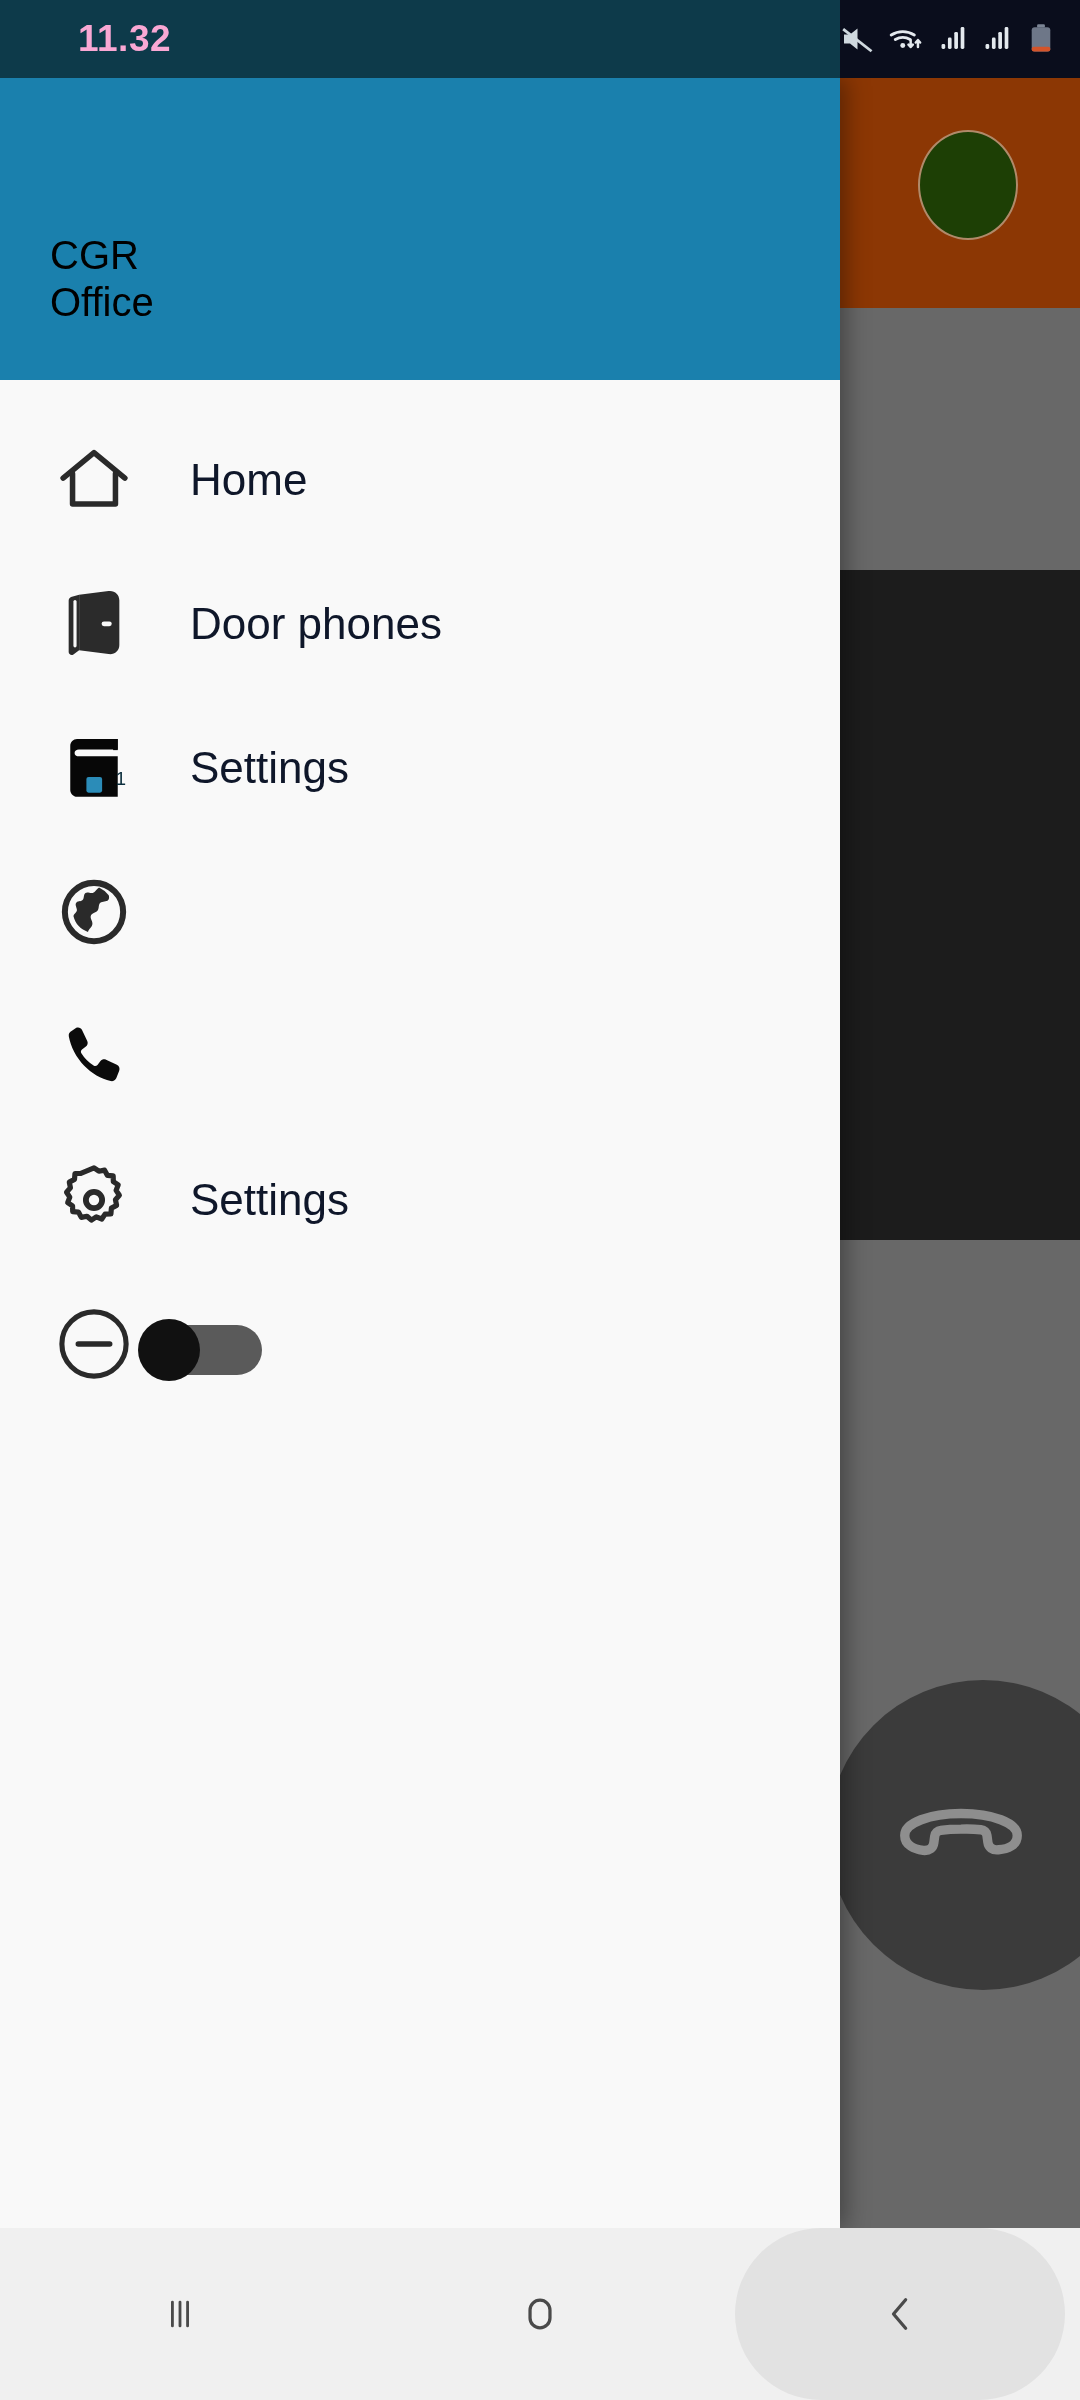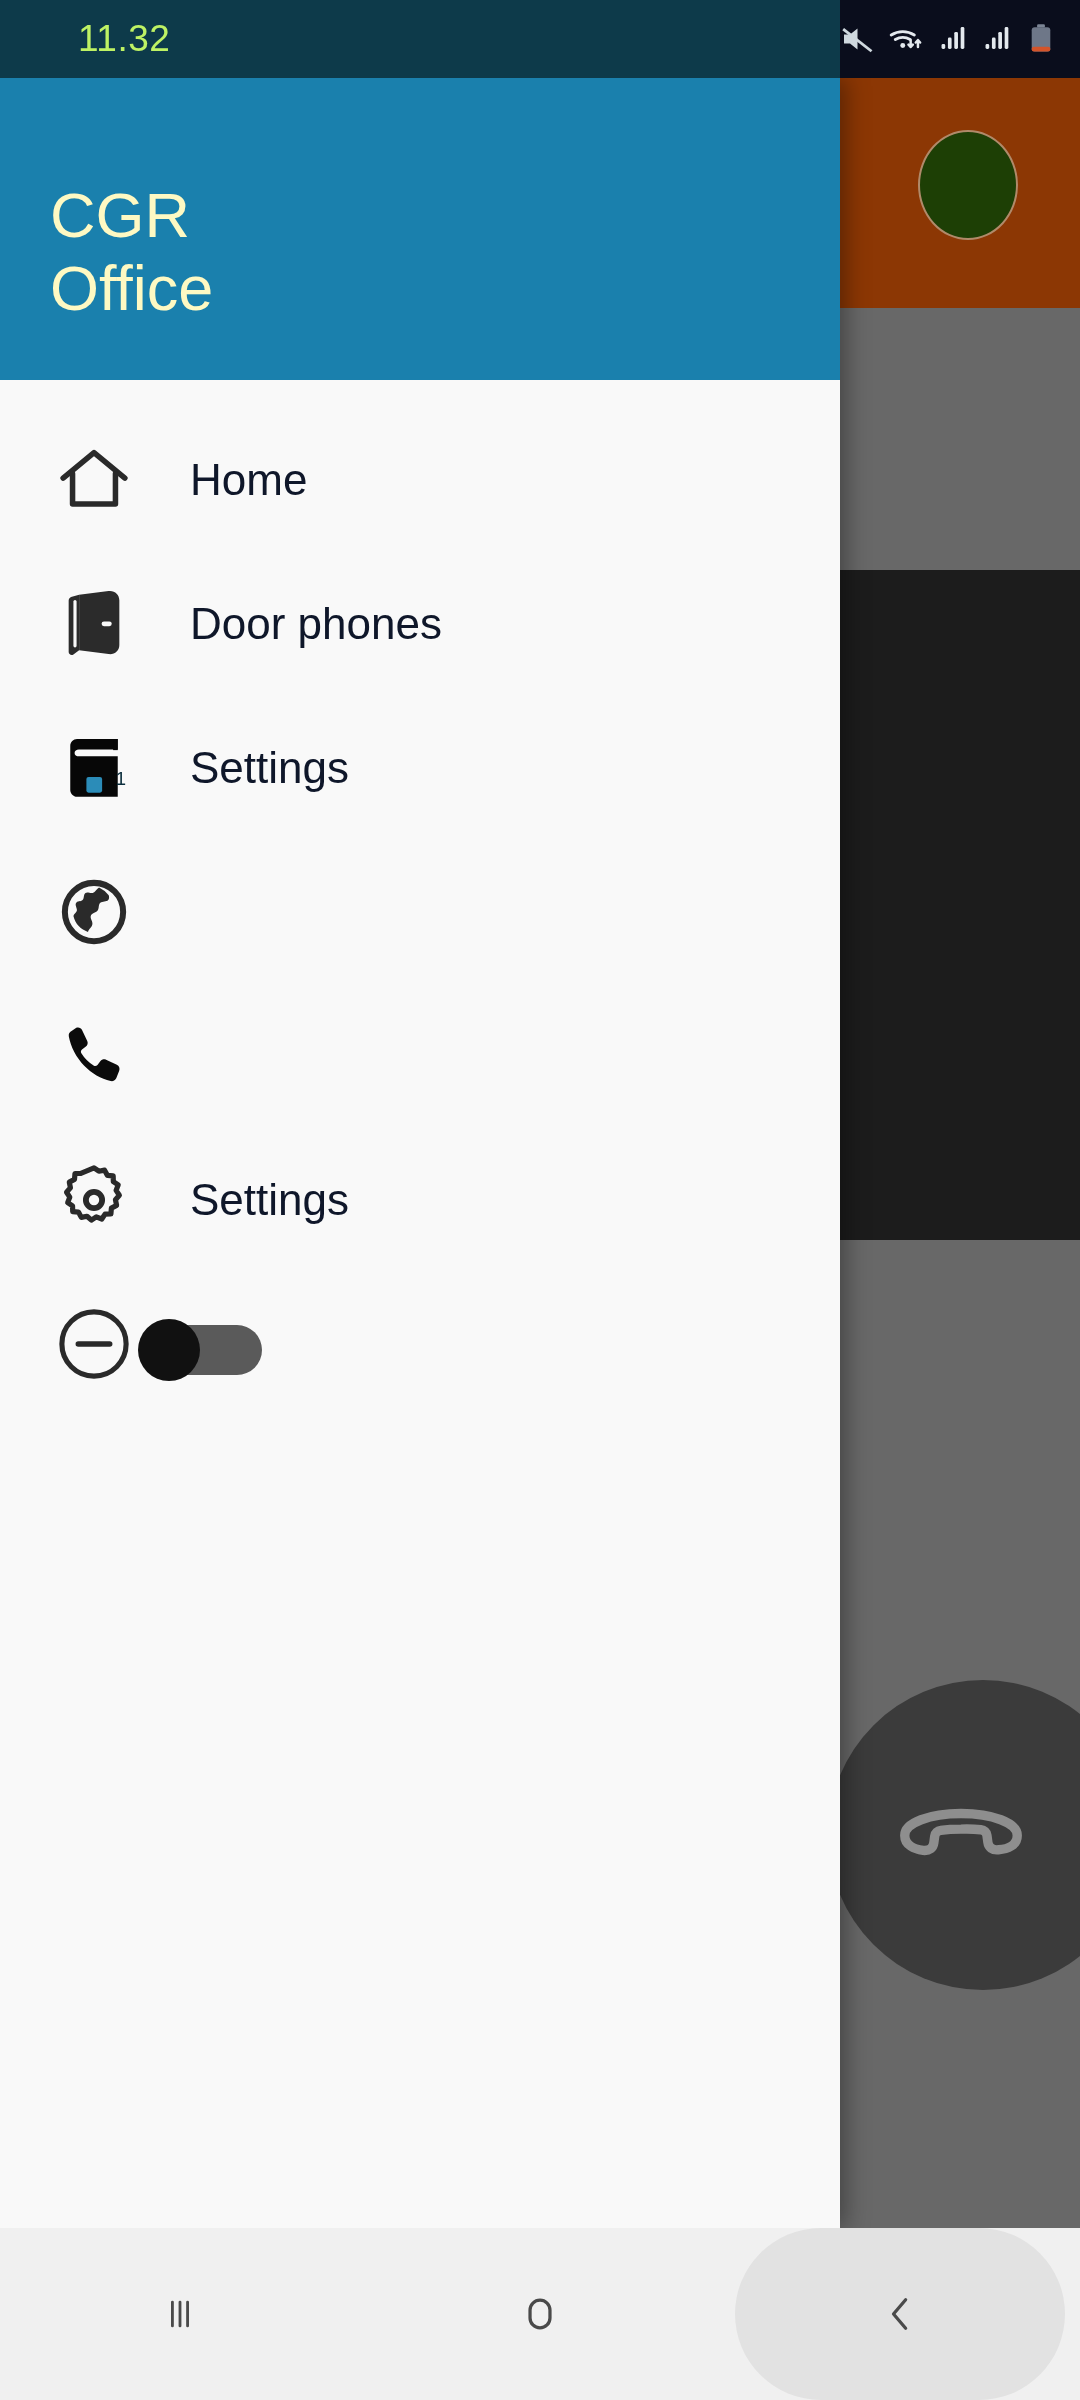--- a/index.html
+++ b/index.html
@@ -48,43 +48,44 @@
   .sb-left {
     position:absolute; left:0; top:0; width:840px; height:78px;
     background:#0d3a4a;
   }
   .sb-right {
     position:absolute; left:840px; top:0; width:240px; height:78px;
     background:#0a0d1c;
   }
   .sb-time {
     position:relative; z-index:2;
-    color:#bef264; font-size:37px; letter-spacing:.5px;
+    color:#f9a8d4; font-size:37px; letter-spacing:.5px;
     margin-left:78px;
+    font-weight:bold;
   }
   .sb-icons {
     position:absolute; right:26px; top:0; height:78px; z-index:2;
     display:flex; align-items:center; gap:14px;
   }
   .sb-icons svg { display:block; }
 
   
   .drawer {
     position:absolute; left:0; top:78px; width:840px; height:2150px;
     background:#f9f9f9; z-index:30;
     display:flex; flex-direction:column;
     box-shadow:6px 0 22px rgba(0,0,0,.35);
   }
   .drawer-header {
     height:302px; background:#1a80ad; flex:0 0 auto;
     position:relative;
   }
   .drawer-title {
     position:absolute; left:50px; bottom:54px;
-    color:#fef9c3; font-size:63px; line-height:1.17;
+    color:#000000; font-size:40px; line-height:1.17;
     white-space:pre-line; font-weight:400;
   }
 
   .menu { flex:1 1 auto; padding-top:28px; }
   .menu-item {
     height:144px; display:flex; align-items:center;
     padding:0 46px 0 46px; position:relative;
   }
   .mi-icon {
     width:96px; flex:0 0 96px;

